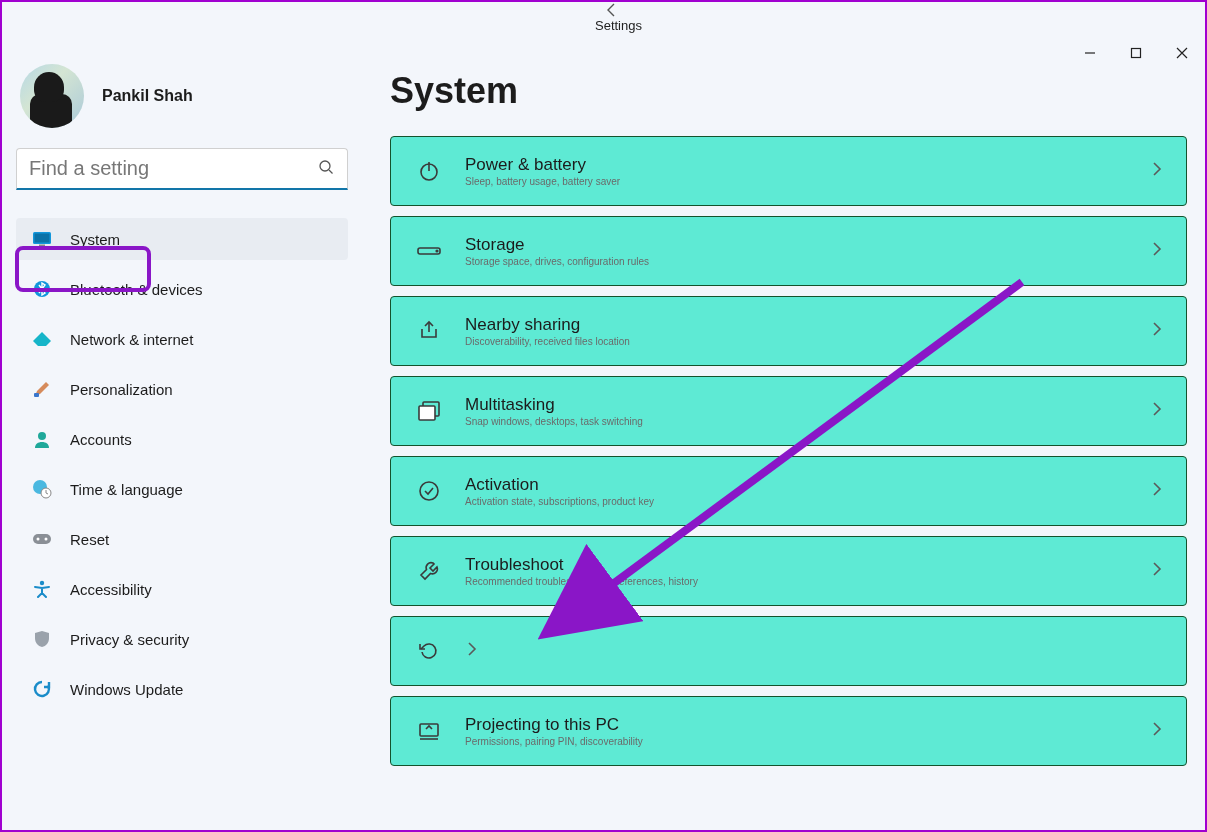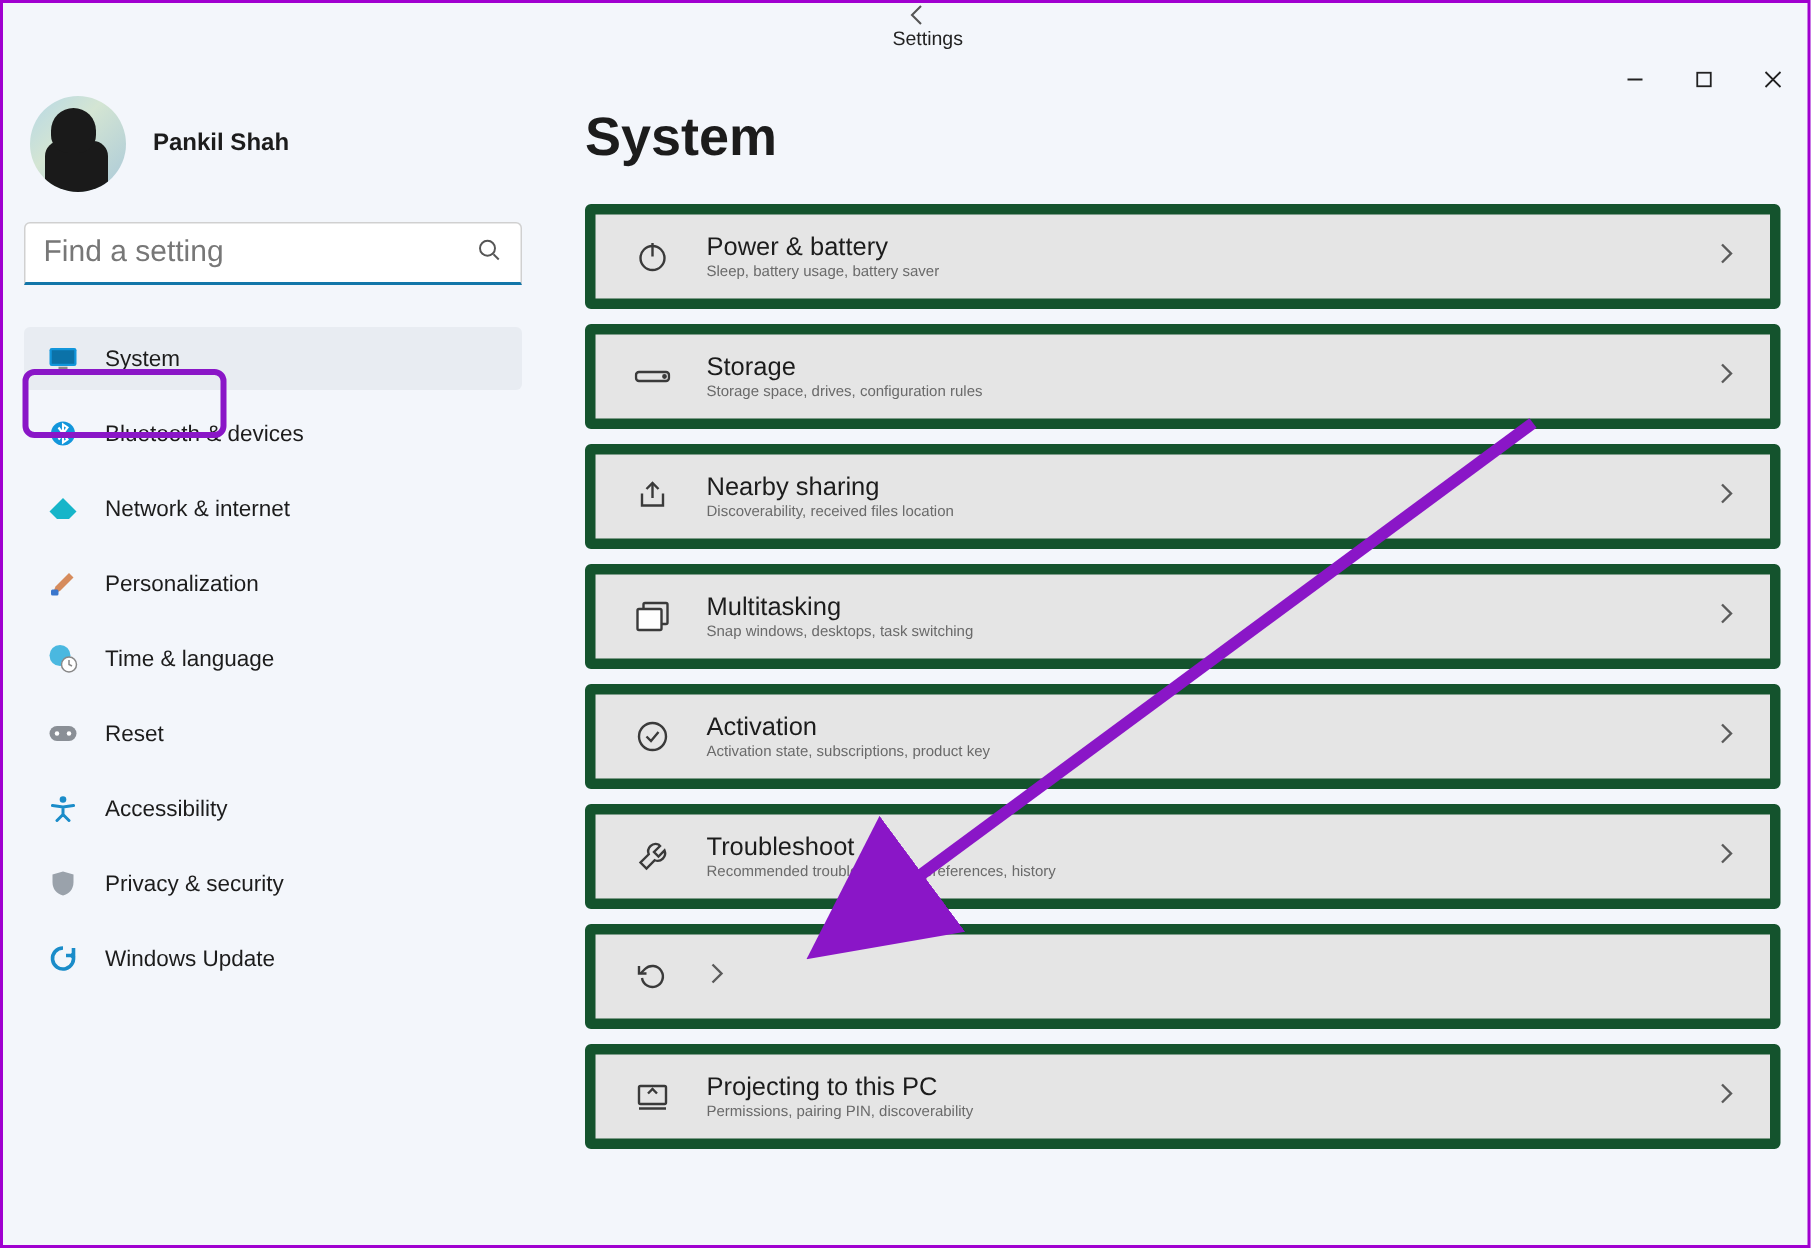--- a/index.html
+++ b/index.html
@@ -146,22 +146,22 @@
   font-weight: 600;
   color: #1c1c1c;
   margin-bottom: 24px;
 }
 .cards {
   display: flex;
   flex-direction: column;
   gap: 10px;
 }
 .card {
-  background: #e5e5e5;
-  border: 7px solid #14532d;
+  background: #5eead4;
+  border: 1px solid #14532d;
   border-radius: 4px;
   height: 70px;
   display: flex;
   align-items: center;
   padding: 0 22px 0 24px;
   cursor: default;
 }
 .card-icon {
   width: 28px; height: 28px;
   display: flex; align-items: center; justify-content: center;
@@ -263,20 +263,29 @@
         <span class="nav-icon">
             <svg width="20" height="20" viewBox="0 0 20 20">
               <path d="M3 17l2-5 9-9 3 3-9 9z" fill="#d68b5c"></path>
               <rect x="2" y="14" width="5" height="4" rx="1" fill="#3a76cc"></rect>
             </svg>
           </span>
         <span>Personalization</span>
       </div>
       <div class="nav-item">
         <span class="nav-icon">
+            <svg width="18" height="18" viewBox="0 0 18 18">
+              <circle cx="9" cy="6" r="4" fill="#1fa89a"></circle>
+              <path d="M2 18c0-4 3-6 7-6s7 2 7 6z" fill="#1fa89a"></path>
+            </svg>
+          </span>
+        <span>Accounts</span>
+      </div>
+      <div class="nav-item">
+        <span class="nav-icon">
             <svg width="20" height="20" viewBox="0 0 20 20">
               <circle cx="8" cy="8" r="7" fill="#4ab8e0"></circle>
               <circle cx="14" cy="14" r="5" fill="#fff" stroke="#888" stroke-width="1"></circle>
               <path d="M14 11v3l2 1" stroke="#888" stroke-width="1" fill="none"></path>
             </svg>
           </span>
         <span>Time &amp; language</span>
       </div>
       <div class="nav-item">
         <span class="nav-icon">

